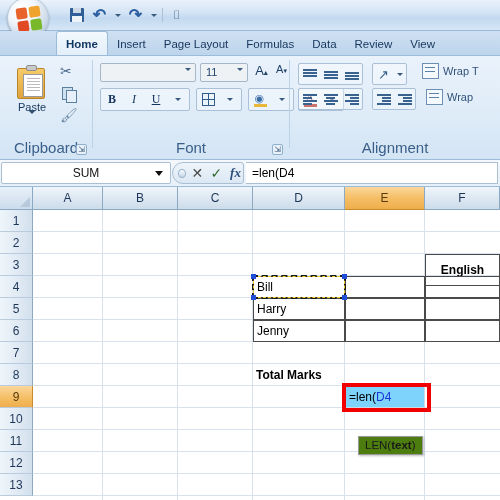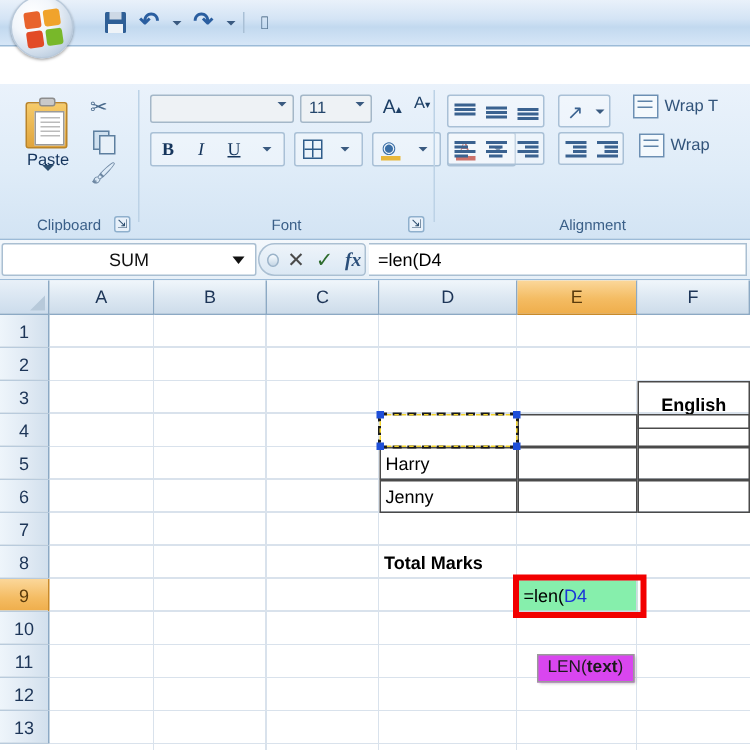--- a/index.html
+++ b/index.html
@@ -91,21 +91,21 @@
 
   
   .ribbon {
     position: absolute; left: 0; top: 56px; width: 500px; height: 104px;
     background: linear-gradient(180deg,#eaf2fb 0%,#dfecf8 55%,#d3e4f4 100%);
     border-bottom: 1px solid #9cbbd8;
   }
   .rgroup { position: absolute; top: 2px; height: 99px; }
   .rgroup .glabel {
     position: absolute; bottom: 1px; left: 0; width: 100%;
-    text-align: center; font-size: 10px; color: #3a5f88;
+    text-align: center; font-size: 15px; color: #3a5f88;
   }
   .rsep { position: absolute; top: 4px; width: 1px; height: 88px; background: #bcd2e6; }
 
   
   #grp-clipboard { left: 2px; width: 88px; }
   .paste-btn {
     position: absolute; left: 6px; top: 4px; width: 48px; height: 70px;
     display: flex; flex-direction: column; align-items: center; justify-content: flex-start;
   }
   .clipboard-ic {
@@ -283,21 +283,21 @@
     position: absolute; border: 2px dashed #1a1a1a; outline: 1px dashed #f2d32b;
     outline-offset: -2px; background: transparent; pointer-events: none;
   }
   .mhandle { position: absolute; width: 5px; height: 5px; background: #1f4fd8; }
 
   .redbox {
     position: absolute; border: 4px solid #f20000; background: transparent;
   }
   .tooltip {
     position: absolute;
-    background: #d946ef; border: 1px solid #9a9a9a;
+    background: #4d7c0f; border: 1px solid #9a9a9a;
     font-size: 11.5px; color: #1a1a1a;
     padding: 2px 6px 3px 6px;
     box-shadow: 1px 1px 2px rgba(0,0,0,.25);
     white-space: nowrap;
   }
   .tooltip b { font-weight: bold; }
   .blue-ref { color: #1a35d8; text-align: right; }
 </style>
 </head>
 <body>
@@ -329,20 +329,29 @@
       <div class="qat-drop">
         <span class="caret-sm"></span>
       </div>
       <div class="qat-sep"></div>
       <div class="qat-btn">
         <span style="font-size:12px;color:#2f5070;">⌷</span>
       </div>
     </div>
   </div>
 
+  <div class="tabstrip">
+    <div class="tab active">Home</div>
+    <div class="tab">Insert</div>
+    <div class="tab">Page Layout</div>
+    <div class="tab">Formulas</div>
+    <div class="tab">Data</div>
+    <div class="tab">Review</div>
+    <div class="tab">View</div>
+  </div>
 
   <div class="ribbon">
 
     <div class="rgroup" id="grp-clipboard">
       <div class="paste-btn">
         <span class="clipboard-ic">
           <span class="board"></span>
             <span class="clip"></span>
             <span class="sheet"></span>
         </span>
@@ -574,33 +583,34 @@
           linear-gradient(to right, transparent 69px, #d9e2ec 69px, #d9e2ec 70px, transparent 70px),
           linear-gradient(to right, transparent 144px, #d9e2ec 144px, #d9e2ec 145px, transparent 145px),
           linear-gradient(to right, transparent 219px, #d9e2ec 219px, #d9e2ec 220px, transparent 220px),
           linear-gradient(to right, transparent 311px, #d9e2ec 311px, #d9e2ec 312px, transparent 312px),
           linear-gradient(to right, transparent 391px, #d9e2ec 391px, #d9e2ec 392px, transparent 392px),
           repeating-linear-gradient(to bottom, transparent 0px, transparent 21px, #d9e2ec 21px, #d9e2ec 22px);
         "></div>
 
       <div class="cell tbl hdr-cell" style="left:392px;top:44px;width:75px;height:32px;">English</div>
 
+      <div class="cell tbl" style="left:220px;top:66px;width:92px;height:22px;">Bill</div>
       <div class="cell tbl" style="left:220px;top:88px;width:92px;height:22px;">Harry</div>
       <div class="cell tbl" style="left:220px;top:110px;width:92px;height:22px;">Jenny</div>
 
       <div class="cell tbl" style="left:312px;top:66px;width:80px;height:22px;"></div>
       <div class="cell tbl" style="left:392px;top:66px;width:75px;height:22px;"></div>
       <div class="cell tbl" style="left:312px;top:88px;width:80px;height:22px;"></div>
       <div class="cell tbl" style="left:392px;top:88px;width:75px;height:22px;"></div>
       <div class="cell tbl" style="left:312px;top:110px;width:80px;height:22px;"></div>
       <div class="cell tbl" style="left:392px;top:110px;width:75px;height:22px;"></div>
 
       <div class="cell boldtxt" style="left:220px;top:154px;width:92px;height:22px;border:none;">Total Marks</div>
 
-      <div class="cell" style="left:312px;top:176px;width:80px;height:22px;border:1px solid #cfd8e2;background:#86efac;">
+      <div class="cell" style="left:312px;top:176px;width:80px;height:22px;border:1px solid #cfd8e2;background:#7dd3fc;">
         <span>=len(</span>
           <span class="blue-ref">D4</span>
       </div>
 
       <div class="marching" style="left:219px;top:65px;width:94px;height:24px;">
         <span class="mhandle" style="left:-3px;top:-3px;"></span>
         <span class="mhandle" style="right:-3px;top:-3px;"></span>
         <span class="mhandle" style="left:-3px;bottom:-3px;"></span>
         <span class="mhandle" style="right:-3px;bottom:-3px;"></span>
       </div>

